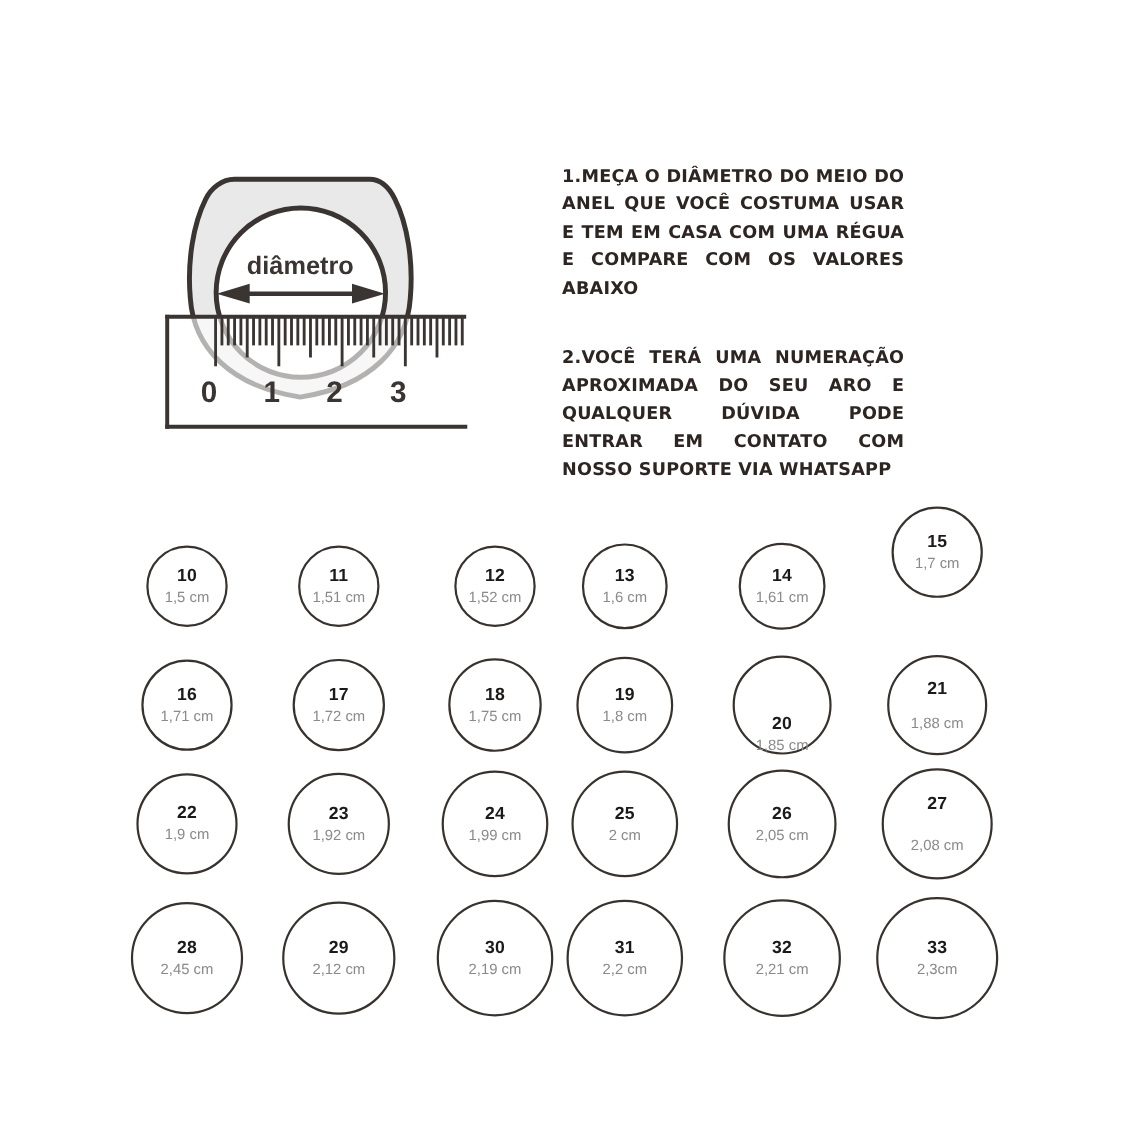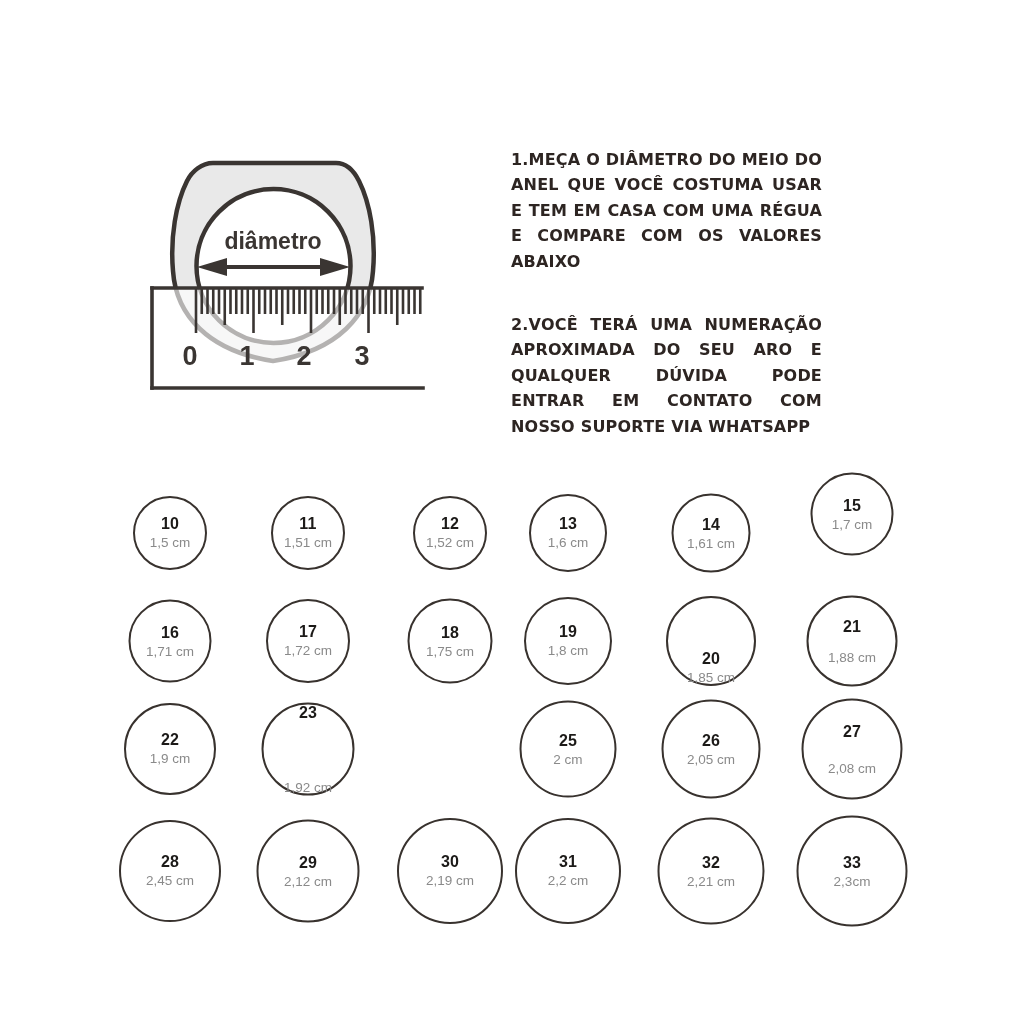--- a/index.html
+++ b/index.html
@@ -147,21 +147,21 @@
         <span class="size-diameter">1,52 cm</span>
       </div>
       <div class="size-circle" style="left: 568px; top: 533px; width: 78px; height: 78px;">
         <span class="size-number">13</span>
         <span class="size-diameter">1,6 cm</span>
       </div>
       <div class="size-circle" style="left: 711px; top: 533px; width: 79px; height: 79px;">
         <span class="size-number">14</span>
         <span class="size-diameter">1,61 cm</span>
       </div>
-      <div class="size-circle" style="left: 852px; top: 514px; width: 83px; height: 83px;">
+      <div class="size-circle" style="left: 852px; top: 502px; width: 83px; height: 83px;">
         <span class="size-number">15</span>
         <span class="size-diameter">1,7 cm</span>
       </div>
       <div class="size-circle" style="left: 170px; top: 641px; width: 83px; height: 83px;">
         <span class="size-number">16</span>
         <span class="size-diameter">1,71 cm</span>
       </div>
       <div class="size-circle" style="left: 308px; top: 641px; width: 84px; height: 84px;">
         <span class="size-number">17</span>
         <span class="size-diameter">1,72 cm</span>
@@ -179,23 +179,27 @@
         <span class="size-diameter">1,85 cm</span>
       </div>
       <div class="size-circle" style="left: 852px; top: 641px; width: 91px; height: 91px; gap: 12px;">
         <span class="size-number">21</span>
         <span class="size-diameter">1,88 cm</span>
       </div>
       <div class="size-circle" style="left: 170px; top: 749px; width: 92px; height: 92px;">
         <span class="size-number">22</span>
         <span class="size-diameter">1,9 cm</span>
       </div>
-      <div class="size-circle" style="left: 308px; top: 749px; width: 93px; height: 93px; justify-content: space-between;">
+      <div class="size-circle" style="left: 308px; top: 749px; width: 93px; height: 93px;">
         <span class="size-number">23</span>
         <span class="size-diameter">1,92 cm</span>
+      </div>
+      <div class="size-circle" style="left: 450px; top: 749px; width: 97px; height: 97px;">
+        <span class="size-number">24</span>
+        <span class="size-diameter">1,99 cm</span>
       </div>
       <div class="size-circle" style="left: 568px; top: 749px; width: 97px; height: 97px;">
         <span class="size-number">25</span>
         <span class="size-diameter">2 cm</span>
       </div>
       <div class="size-circle" style="left: 711px; top: 749px; width: 99px; height: 99px;">
         <span class="size-number">26</span>
         <span class="size-diameter">2,05 cm</span>
       </div>
       <div class="size-circle" style="left: 852px; top: 749px; width: 101px; height: 101px; gap: 18px;">

